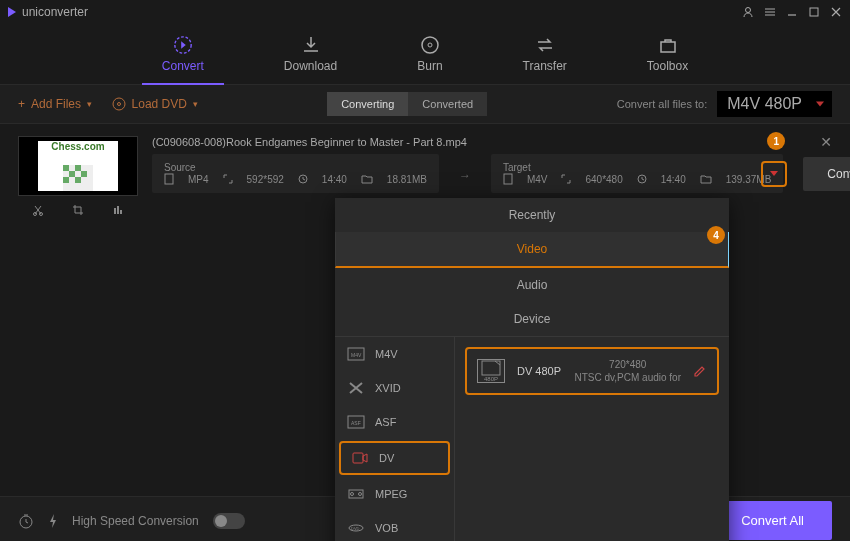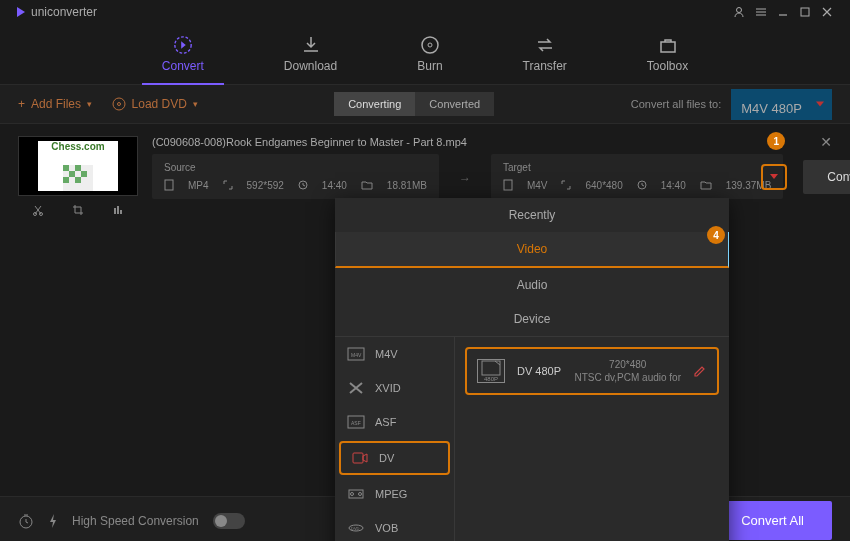--- a/index.html
+++ b/index.html
@@ -1,49 +1,49 @@
 <!DOCTYPE html>
 <html><head>
 <meta charset="utf-8">
 <style>
 *{margin:0;padding:0;box-sizing:border-box;font-family:-apple-system,BlinkMacSystemFont,"Segoe UI",Arial,sans-serif;}
 body{background:#0f0f0f;width:850px;height:541px;overflow:hidden;color:#aaa;font-size:12px;}
-.titlebar{height:24px;background:#1a1a1a;display:flex;align-items:center;padding:0 17px;justify-content:space-between;}
+.titlebar{height:24px;background:#1a1a1a;display:flex;align-items:center;padding:0 8px;justify-content:space-between;}
 .titlebar-left{display:flex;align-items:center;gap:6px;}
 .titlebar-right{display:flex;align-items:center;gap:10px;color:#aaa;}
 .logo-tri{width:0;height:0;border-top:5px solid transparent;border-bottom:5px solid transparent;border-left:8px solid #7b5cff;}
 .mainnav{height:60px;background:#1a1a1a;display:flex;justify-content:center;gap:60px;align-items:center;}
 .nav-item{display:flex;flex-direction:column;align-items:center;gap:4px;color:#aaa;cursor:pointer;padding:4px 10px;position:relative;}
 .nav-item.active{color:#7b5cff;}
 .nav-item.active::after{content:"";position:absolute;bottom:-8px;left:-10px;right:-10px;height:2px;background:#7b5cff;}
 .nav-icon{width:20px;height:20px;display:flex;align-items:center;justify-content:center;}
 .toolbar{height:40px;background:#1f1f1f;display:flex;align-items:center;padding:0 18px;border-top:1px solid #2a2a2a;border-bottom:1px solid #2a2a2a;justify-content:space-between;}
 .toolbar-left{display:flex;align-items:center;gap:20px;color:#b36b3a;}
 .add-files{display:flex;align-items:center;gap:6px;cursor:pointer;}
 .load-dvd{display:flex;align-items:center;gap:6px;cursor:pointer;}
 .toolbar-center{display:flex;align-items:center;}
 .seg-btn{padding:6px 14px;background:#333;color:#aaa;cursor:pointer;font-size:11px;}
 .seg-btn.active{background:#444;color:#ddd;}
 .toolbar-right{display:flex;align-items:center;gap:10px;}
-.select-box{background:#0c4a6e;padding:12px 30px 4px 10px;color:#aaa;position:relative;font-size:13px;}
+.select-box{background:#000000;padding:4px 30px 4px 10px;color:#aaa;position:relative;font-size:16px;}
 .select-box::after{content:"";position:absolute;right:8px;top:50%;transform:translateY(-50%);width:0;height:0;border-left:4px solid transparent;border-right:4px solid transparent;border-top:5px solid #b33;}
 .content{padding:12px 18px;position:relative;height:420px;background:#1a1a1a;}
 .close-x{position:absolute;right:18px;top:10px;color:#888;cursor:pointer;font-size:14px;}
 .file-row{display:flex;gap:14px;}
 .thumb-col{width:120px;}
 .thumb{width:120px;height:60px;background:#000;display:flex;align-items:center;justify-content:center;border:1px solid #333;}
 .thumb-inner{width:80px;height:50px;background:#fff;display:flex;flex-direction:column;align-items:center;justify-content:space-between;font-size:7px;color:#060;}
 .chess-logo{font-weight:bold;color:#3a7a2a;font-size:10px;}
 .thumb-tools{display:flex;justify-content:space-around;margin-top:8px;color:#888;}
 .thumb-tools span{cursor:pointer;}
 .file-info{flex:1;}
 .filename{color:#aaa;font-size:11px;margin-bottom:6px;}
 .src-tgt{display:flex;gap:20px;align-items:center;}
 .info-box{flex:1;background:#242424;padding:8px 12px;border-radius:2px;}
-.info-label{color:#888;font-size:10px;margin-bottom:6px;}
+.info-label{color:#888;font-size:10px;}
 .info-stats{display:flex;gap:14px;align-items:center;color:#888;font-size:10px;}
 .arrow-mid{color:#666;}
 .target-wrap{position:relative;}
 .target-expand{position:absolute;right:-4px;top:50%;transform:translateY(-50%);width:26px;height:26px;border:2px solid #d97706;border-radius:4px;display:flex;align-items:center;justify-content:center;cursor:pointer;}
 .target-expand::after{content:"";width:0;height:0;border-left:4px solid transparent;border-right:4px solid transparent;border-top:5px solid #c33;}
 .badge{position:absolute;width:18px;height:18px;border-radius:50%;background:#d97706;color:#fff;display:flex;align-items:center;justify-content:center;font-size:10px;font-weight:bold;}
 .convert-btn{background:#333;color:#ddd;padding:10px 24px;cursor:pointer;border-radius:2px;font-size:12px;}
 .dropdown{position:absolute;left:335px;top:74px;width:394px;background:#2a2a2a;box-shadow:0 4px 20px rgba(0,0,0,0.6);z-index:10;}
 .dd-tabs{display:flex;border-bottom:1px solid #383838;position:relative;flex-direction:column;}
 .dd-tab{flex:1;text-align:center;padding:10px 0;color:#aaa;cursor:pointer;font-size:12px;}

